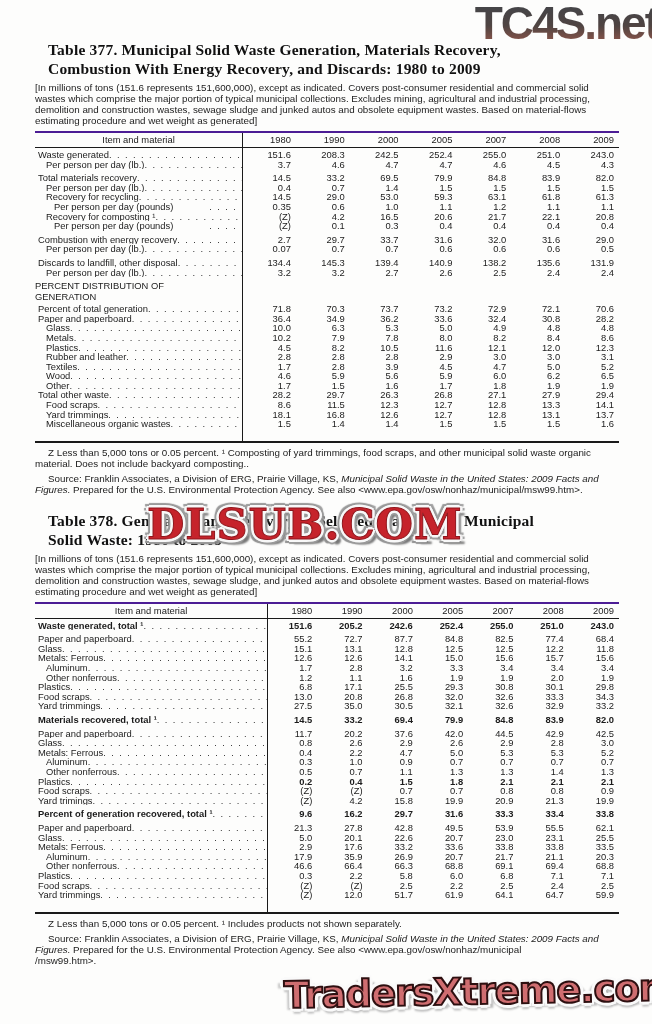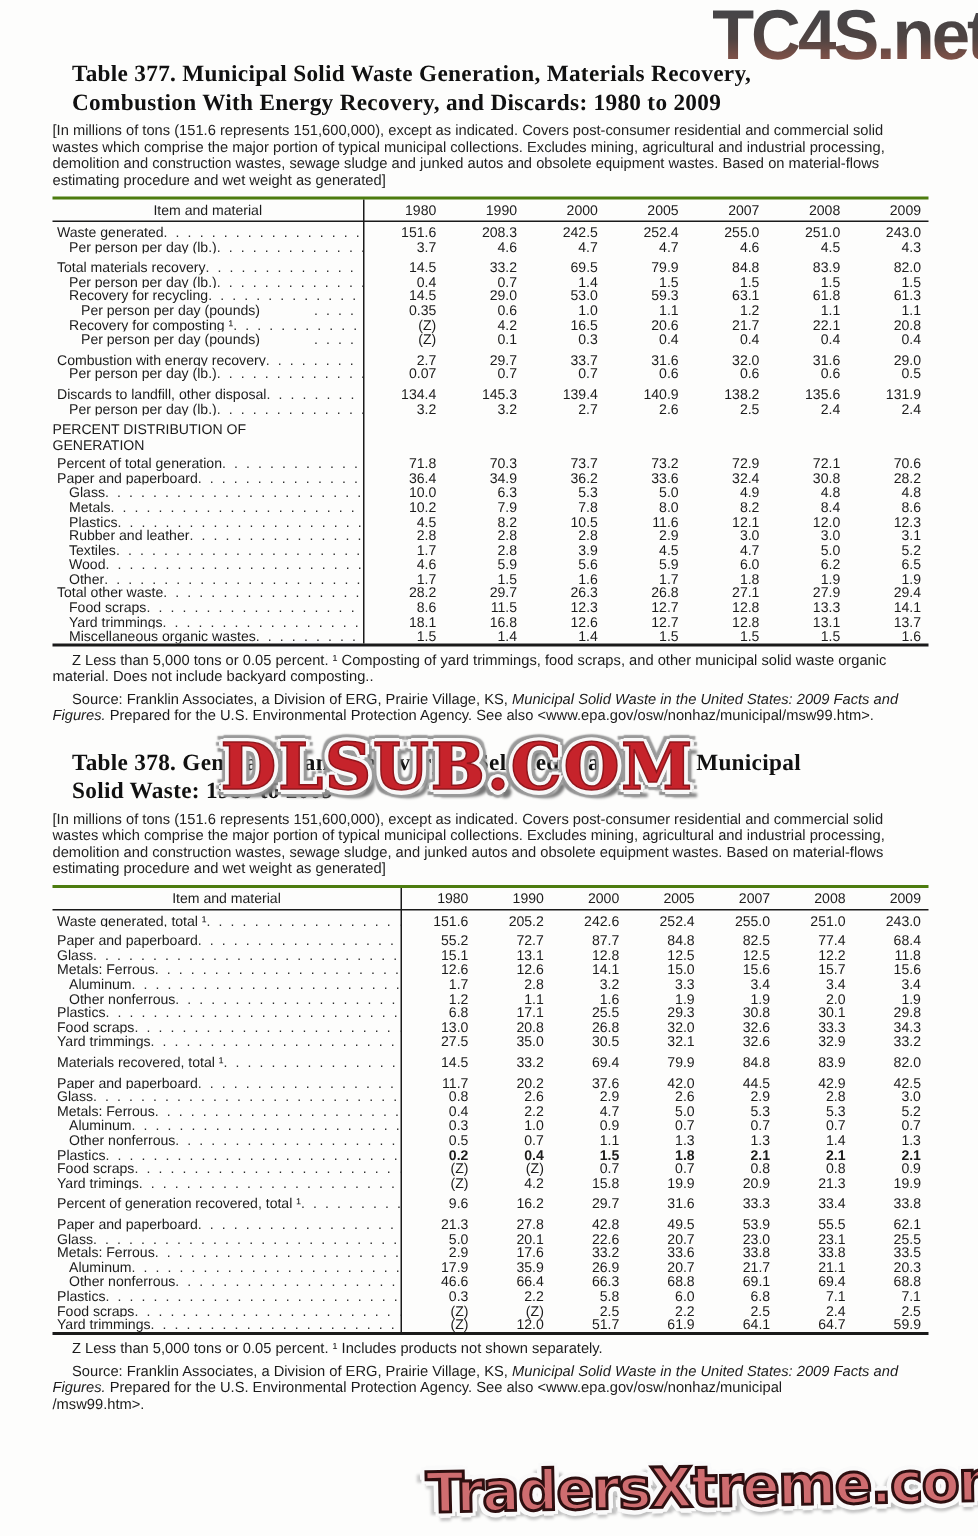--- a/index.html
+++ b/index.html
@@ -35,29 +35,29 @@
       -6px 2px 2px #c9c9c9, 6px 4px 2px #bdbdbd, 0 6px 2px #c4c4c4;
   }
 
   
   .content{position:absolute;left:35px;top:40px;width:584px;}
   .ttl{margin:0 0 0 13px;font-family:"Liberation Serif",serif;font-weight:bold;font-size:15.5px;line-height:19px;letter-spacing:0.2px;color:#111;}
   .tline{display:block;}
   .ttl-wrap{position:relative;}
   .headnote{margin:4px 0 0 0;font-size:9.8px;line-height:11px;color:#222;}
 
-  .dtable{position:relative;margin-top:5px;border-top:2px solid #4d7c0f;border-bottom:2px solid #1a1a1a;font-size:9.4px;padding-bottom:0;}
+  .dtable{position:relative;margin-top:5px;border-top:2px solid #4c1d95;border-bottom:2px solid #1a1a1a;font-size:9.4px;padding-bottom:12px;}
   .vline{position:absolute;top:0;bottom:0;left:var(--itemw);width:1px;background:#1a1a1a;}
   .thead{display:flex;border-bottom:1px solid #1a1a1a;height:14px;line-height:14px;}
   .item-h{width:var(--itemw);text-align:center;}
   .num-h{flex:1;text-align:right;padding-right:5px;}
   .tbody{padding-top:2px;}
   .trow{display:flex;line-height:9.6px;}
   .trow.gap{margin-top:4px;}
-  .boldrow{font-weight:normal;}
+  .boldrow{font-weight:bold;}
   .boldval{font-weight:bold;}
   .item-cell{width:var(--itemw);display:flex;overflow:hidden;box-sizing:border-box;}
   .ind0{padding-left:3px;}
   .ind1{padding-left:11px;}
   .ind2{padding-left:19px;gap:36px;}
   .lab{white-space:nowrap;}
   .dots{flex:1 1 auto;min-width:0;overflow:hidden;white-space:nowrap;color:#2a2a2a;font-weight:normal;}
   .dots::after{content:" . . . . . . . . . . . . . . . . . . . . . . . . . . . . . . . . . . . . . . . . . . . . . . . . . . . . . . . .";letter-spacing:1.4px;}
   .num-cell{flex:1;text-align:right;padding-right:5px;}
   .srow{margin-top:3px;margin-bottom:1px;}

